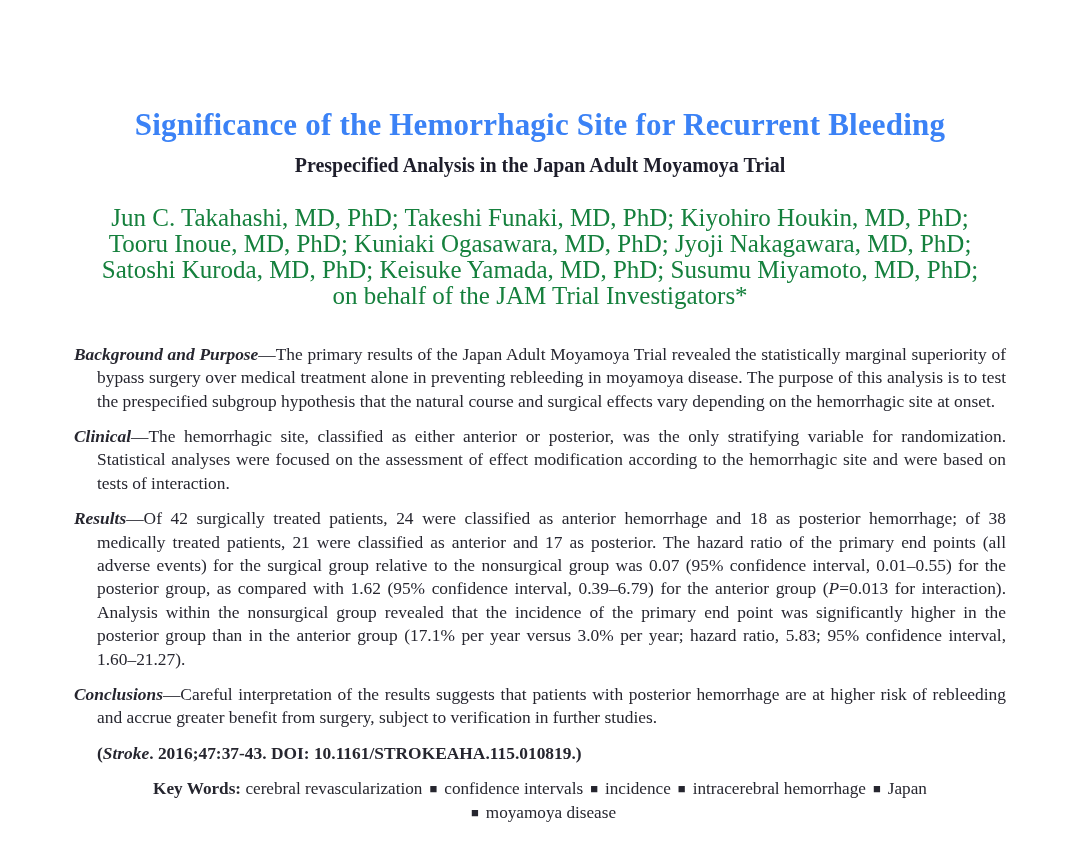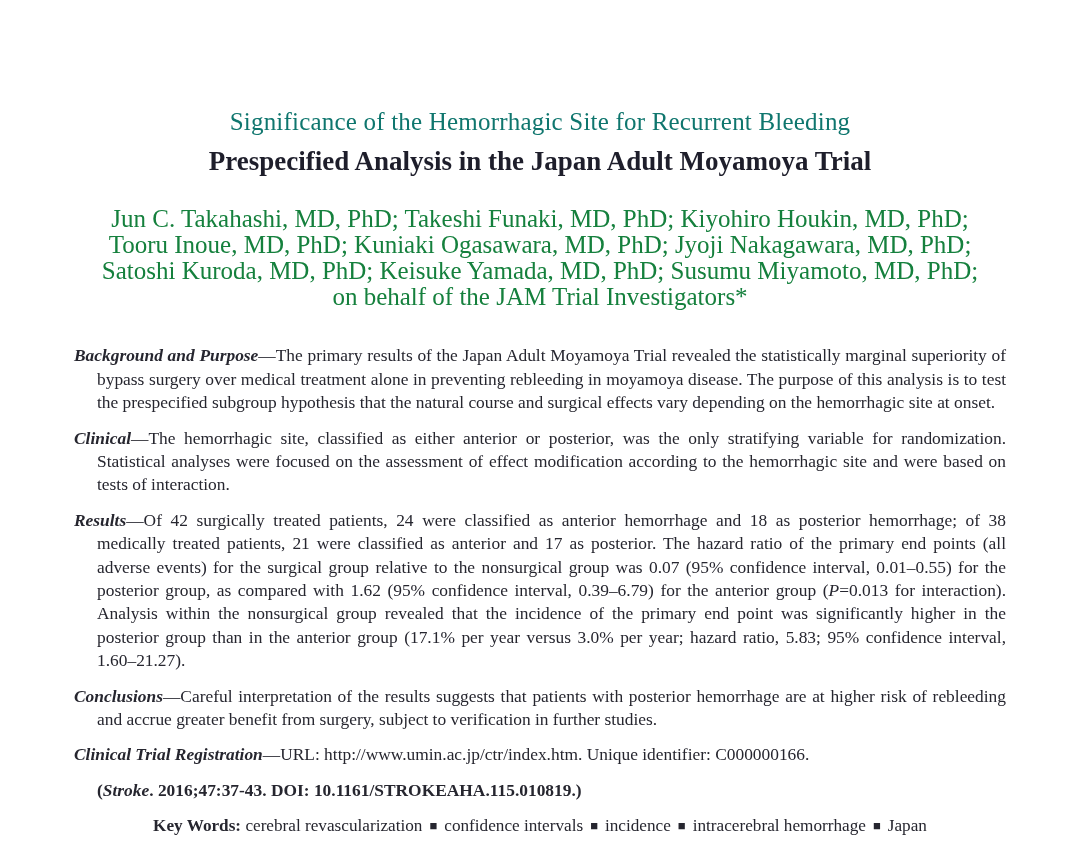--- a/index.html
+++ b/index.html
@@ -14,30 +14,30 @@
     background: #ffffff;
     color: #222230;
     font-family: "Liberation Serif", "DejaVu Serif", serif;
     overflow: hidden;
     box-sizing: border-box;
     padding: 106px 62px 0 62px;
   }
   .title {
     margin: 0;
     text-align: center;
-    font-size: 25px;
-    font-weight: normal;
+    font-size: 31px;
+    font-weight: bold;
     line-height: 1.25;
     letter-spacing: 0.2px;
-    color: #0f766e;
+    color: #3b82f6;
   }
   .subtitle {
     margin: 7px 0 0 0;
     text-align: center;
-    font-size: 27px;
+    font-size: 20px;
     font-weight: bold;
     line-height: 1.3;
     color: #1e1e2b;
   }
   .authors {
     margin-top: 27px;
     text-align: center;
     font-size: 25px;
     line-height: 26px;
     color: #15803d;
@@ -100,21 +100,20 @@
   <div class="abstract">
 
     <p><span class="label">Background and Purpose</span><span>—The primary results of the Japan Adult Moyamoya Trial revealed the statistically marginal superiority of bypass surgery over medical treatment alone in preventing rebleeding in moyamoya disease. The purpose of this analysis is to test the prespecified subgroup hypothesis that the natural course and surgical effects vary depending on the hemorrhagic site at onset.</span></p>
 
     <p><span class="label">Clinical</span><span>—The hemorrhagic site, classified as either anterior or posterior, was the only stratifying variable for randomization. Statistical analyses were focused on the assessment of effect modification according to the hemorrhagic site and were based on tests of interaction.</span></p>
 
     <p><span class="label">Results</span><span>—Of 42 surgically treated patients, 24 were classified as anterior hemorrhage and 18 as posterior hemorrhage; of 38 medically treated patients, 21 were classified as anterior and 17 as posterior. The hazard ratio of the primary end points (all adverse events) for the surgical group relative to the nonsurgical group was 0.07 (95% confidence interval, 0.01–0.55) for the posterior group, as compared with 1.62 (95% confidence interval, 0.39–6.79) for the anterior group (</span><i>P</i><span>=0.013 for interaction). Analysis within the nonsurgical group revealed that the incidence of the primary end point was significantly higher in the posterior group than in the anterior group (17.1% per year versus 3.0% per year; hazard ratio, 5.83; 95% confidence interval, 1.60–21.27).</span></p>
 
     <p><span class="label">Conclusions</span><span>—Careful interpretation of the results suggests that patients with posterior hemorrhage are at higher risk of rebleeding and accrue greater benefit from surgery, subject to verification in further studies.</span></p>
 
-    <p><span class="label">Clinical Trial Registration</span><span>—URL: http://www.umin.ac.jp/ctr/index.htm. Unique identifier: C000000166.</span></p>
 
     <p class="citation"><span>(</span><i>Stroke</i><span>. 2016;47:37-43. DOI: 10.1161/STROKEAHA.115.010819.)</span></p>
 
   </div>
 
   <p class="keywords">
     <span class="kw-label">Key Words:</span>
     <span>cerebral revascularization</span><span class="sq">■</span><span>confidence intervals</span><span class="sq">■</span><span>incidence</span><span class="sq">■</span><span>intracerebral hemorrhage</span><span class="sq">■</span><span>Japan</span><br>
     <span class="sq">■</span><span>moyamoya disease</span>
   </p>

